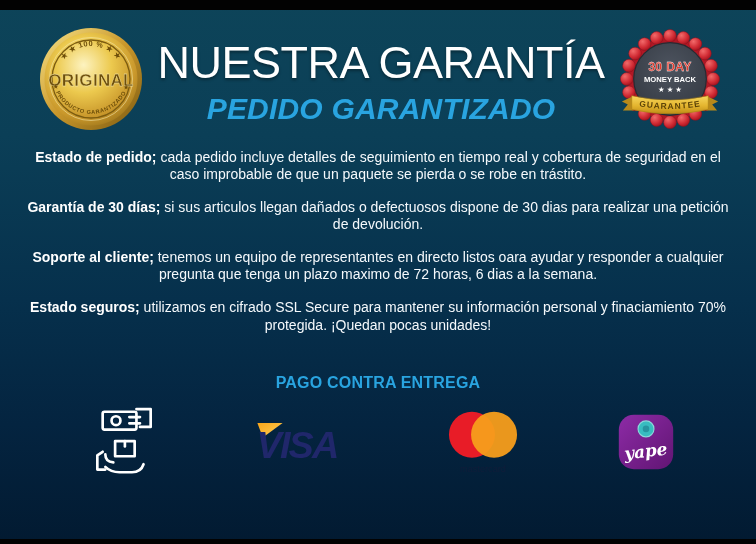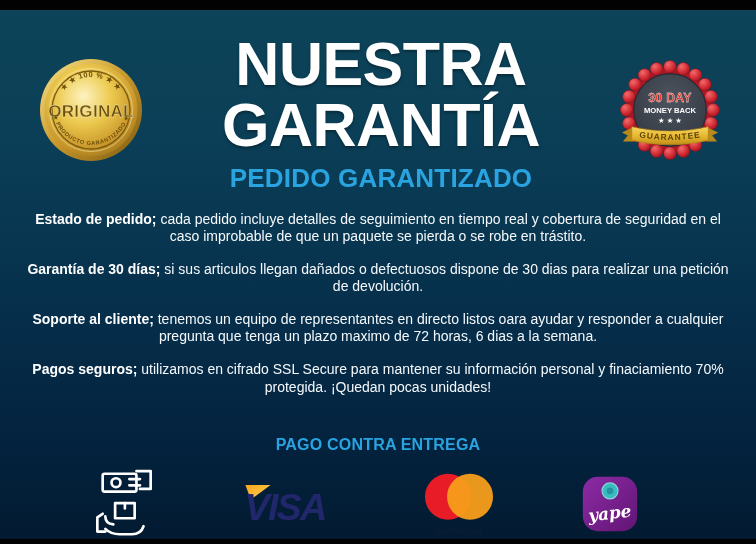--- a/index.html
+++ b/index.html
@@ -19,32 +19,33 @@
   .header {
     display: flex;
     align-items: center;
     justify-content: space-between;
     padding: 26px 34px 0 38px;
     gap: 6px;
   }
   .title-block { flex: 1; text-align: center; padding-top: 8px; }
   .main-title {
     color: #ffffff;
-    font-size: 61px;
-    font-weight: 700;
+    font-size: 45px;
+    font-weight: 400;
     letter-spacing: -0.5px;
     line-height: 1;
     text-shadow: 0 2px 3px rgba(0,0,0,0.35);
   }
   .subtitle {
     margin-top: 7px;
     color: #29a4e0;
-    font-size: 26px;
+    font-size: 30px;
     font-weight: 700;
     letter-spacing: 0.2px;
+    font-style: italic;
   }
 
   .badge { flex: 0 0 auto; }
 
   .paragraphs {
     margin: 17px auto 0;
     max-width: 714px;
     text-align: center;
     color: #f5f9fc;
     font-size: 14px;
@@ -56,21 +57,21 @@
   .payment-heading {
     margin-top: 40px;
     text-align: center;
     color: #29a4e0;
     font-size: 16px;
     font-weight: 700;
     letter-spacing: 0.2px;
   }
   .payment-row {
     margin-top: 10px;
-    padding: 0 116px 0 92px;
+    padding: 0 80px 0 92px;
     display: flex;
     align-items: center;
     justify-content: space-between;
     height: 80px;
   }
   .pay-item { display: flex; align-items: center; justify-content: center; }
 </style>
 </head>
 <body>
 
@@ -168,21 +169,21 @@
       <text font-size="8.6" font-weight="bold" fill="#5d4408" letter-spacing="1">
         <textPath href="#ribPath" startOffset="50%" text-anchor="middle">GUARANTEE</textPath>
       </text>
     </svg>
   </div>
 
   <div class="paragraphs">
     <p><b>Estado de pedido;</b><span> cada pedido incluye detalles de seguimiento en tiempo real y cobertura de seguridad en el caso improbable de que un paquete se pierda o se robe en trástito.</span></p>
     <p><b>Garantía de 30 días;</b><span> si sus articulos llegan dañados o defectuosos dispone de 30 dias para realizar una petición de devolución.</span></p>
     <p><b>Soporte al cliente;</b><span> tenemos un equipo de representantes en directo listos oara ayudar y responder a cualquier pregunta que tenga un plazo maximo de 72 horas, 6 dias a la semana.</span></p>
-    <p><b>Pagos seguros;</b><span> utilizamos en cifrado SSL Secure para mantener su información personal y finaciamiento 70% protegida. ¡Quedan pocas unidades!</span></p>
+    <p><b>Estado seguros;</b><span> utilizamos en cifrado SSL Secure para mantener su información personal y finaciamiento 70% protegida. ¡Quedan pocas unidades!</span></p>
   </div>
 
   <div class="payment-heading">PAGO CONTRA ENTREGA</div>
 
   <div class="payment-row">
 
     <div class="pay-item">
       <svg width="64" height="74" viewBox="0 0 72 82" fill="none" stroke="#ffffff" stroke-width="3" stroke-linecap="round" stroke-linejoin="round">
         <rect x="12" y="7" width="38" height="20" rx="2"></rect>
         <circle cx="27" cy="17" r="5"></circle>

